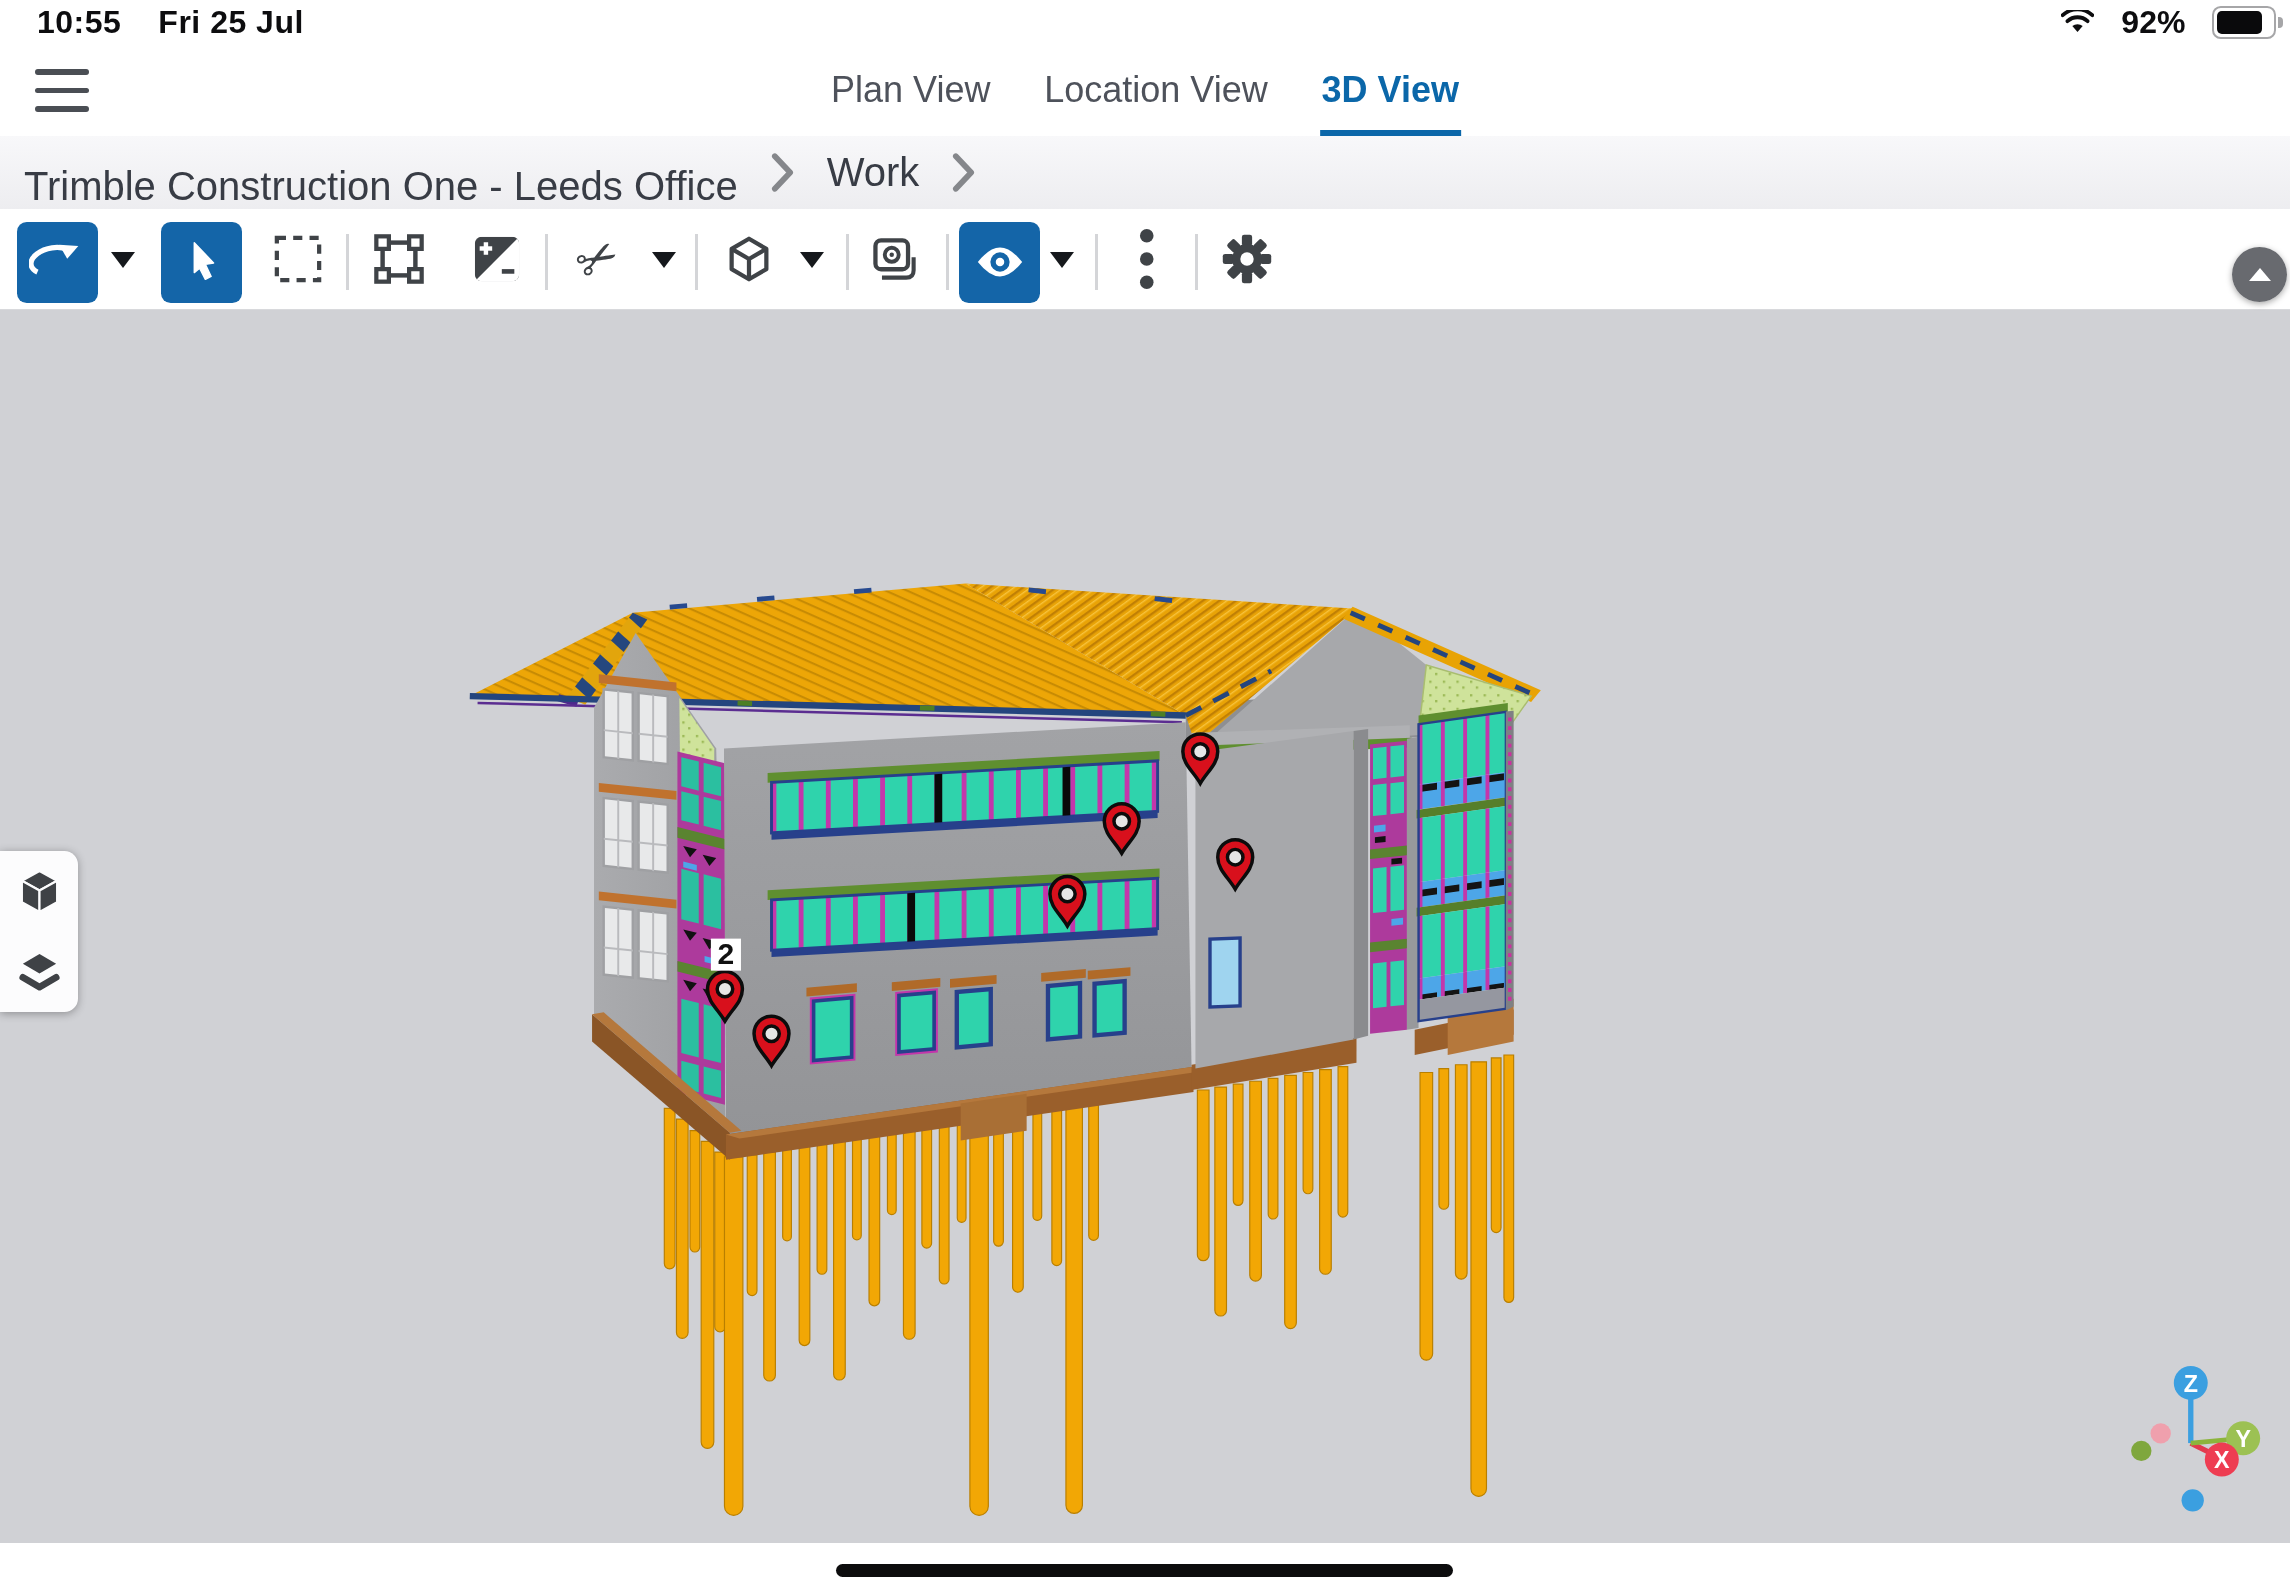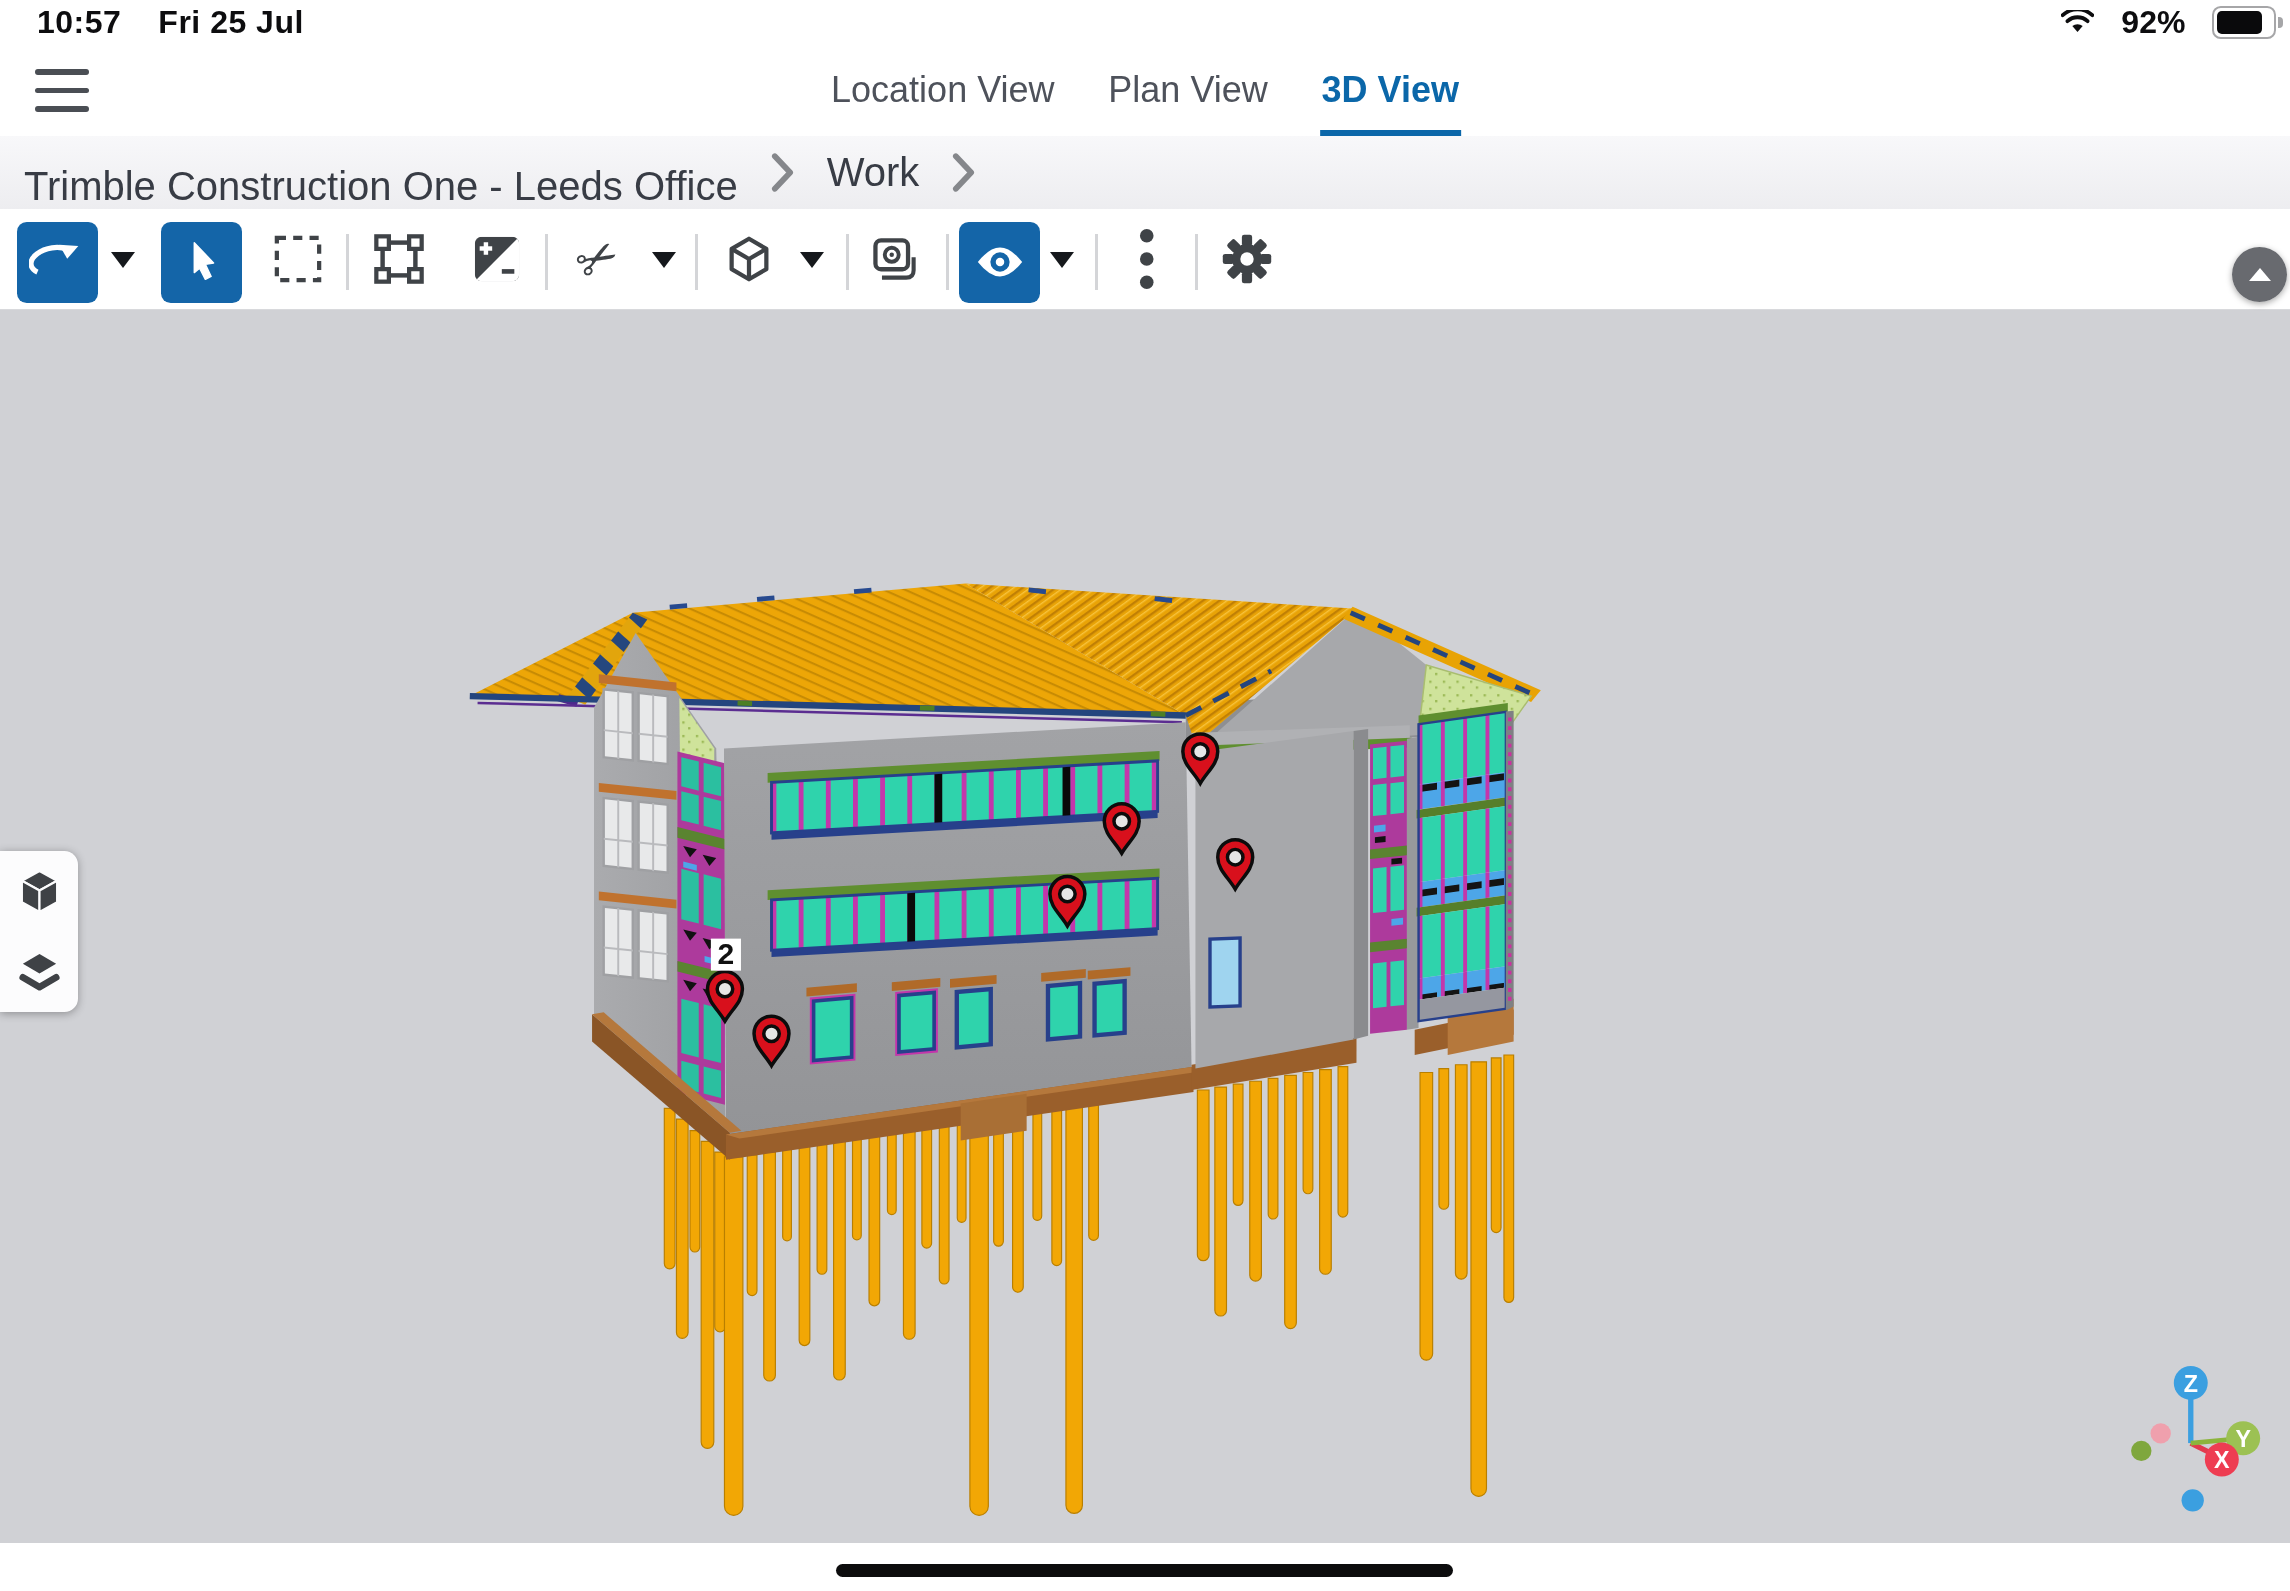--- a/index.html
+++ b/index.html
@@ -73,21 +73,21 @@
                   cursor:pointer;}
   text{font-family:"Liberation Sans",sans-serif;}
 </style>
 </head>
 <body>
 
 <div class="app">
 
   <div class="statusbar">
     <div class="sb-left">
-      <span>10:57</span><span class="sb-date">Fri 25 Jul</span>
+      <span>10:55</span><span class="sb-date">Fri 25 Jul</span>
     </div>
     <div class="sb-right">
       <svg width="33" height="25" viewBox="0 0 34 26">
         <path d="M17 23 l-5.4-6.3 a8.6 8.6 0 0 1 10.8 0 Z" fill="#0d0d0f"></path>
         <path d="M6.5 11.6 a15.5 15.5 0 0 1 21 0" fill="none" stroke="#0d0d0f" stroke-width="4" stroke-linecap="round"></path>
         <path d="M1.6 5.4 a22.8 22.8 0 0 1 30.8 0" fill="none" stroke="#0d0d0f" stroke-width="4" stroke-linecap="round"></path>
       </svg>
       <span class="sb-batt-txt">92%</span>
       <div class="battery">
         <div class="fill"></div>
@@ -97,24 +97,24 @@
   </div>
 
   <div class="navbar">
     <div class="hamburger">
       <span></span>
         <span></span>
         <span></span>
     </div>
     <div class="tabs">
       <div class="tab">
-          <span>Location View</span>
+          <span>Plan View</span>
         </div>
       <div class="tab">
-          <span>Plan View</span>
+          <span>Location View</span>
         </div>
       <div class="tab active">
           <span>3D View</span>
         </div>
     </div>
     <div class="nav-actions">
       
       
       
     </div>

